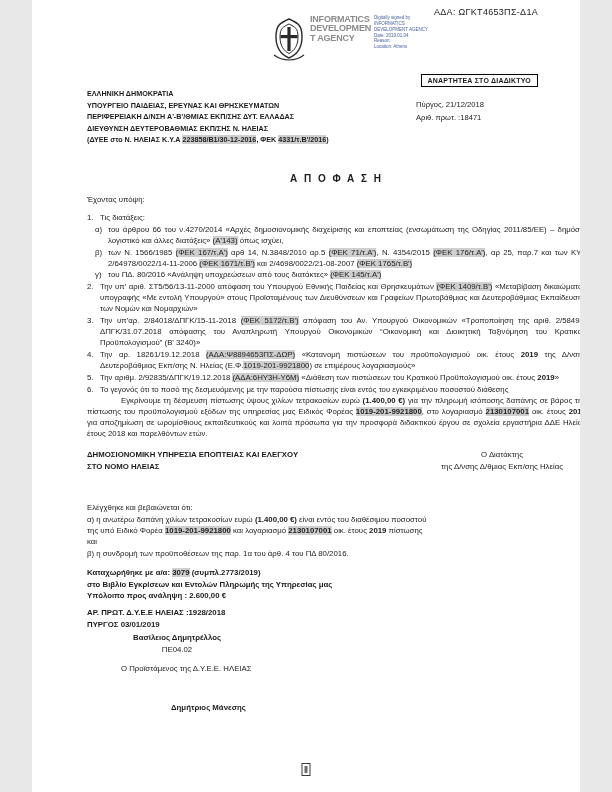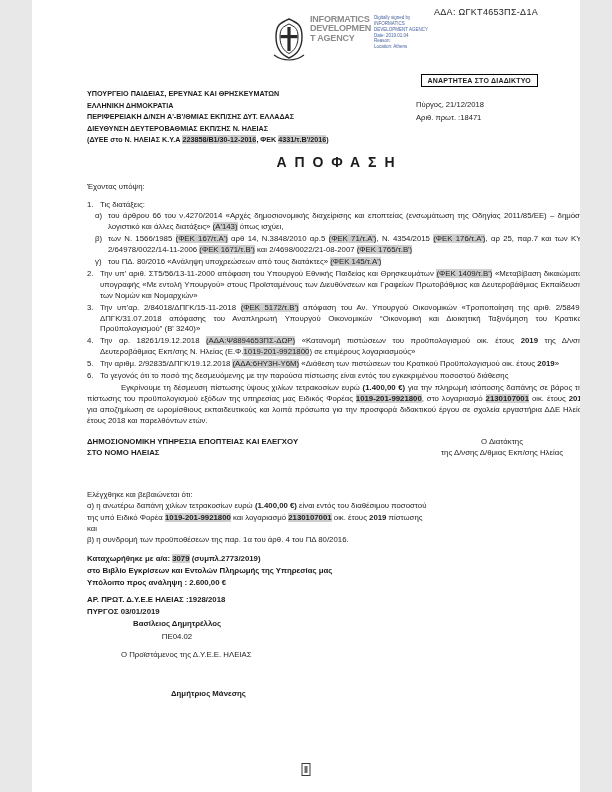--- a/index.html
+++ b/index.html
@@ -17,21 +17,21 @@
   .agency .rl{white-space:nowrap;}
   .sigdetails{font-size:4.5px;color:#49639d;line-height:1.3;width:72px;}
 
   .anartitea{position:absolute;top:74px;right:42px;border:1px solid #000;padding:2px 6px;
              font-size:7px;font-weight:bold;letter-spacing:.2px;}
 
   .hleft{position:absolute;top:88px;left:55px;font-size:7.2px;font-weight:bold;line-height:1.6;}
   .hright{position:absolute;top:99px;left:384px;font-size:7.6px;line-height:1.7;}
 
   .content{position:absolute;top:153px;left:55px;width:499px;font-size:7.8px;line-height:1.4;}
-  .title{text-align:center;font-weight:bold;font-size:14px;letter-spacing:2px;margin-bottom:9px;}
+  .title{text-align:center;font-weight:bold;font-size:10px;letter-spacing:2px;margin-bottom:9px;margin-top:19px;}
   .having{margin-bottom:7px;}
   .paras .rl{position:relative;padding-left:13px;text-align:justify;margin-bottom:1px;}
   .paras .rl .num{position:absolute;left:0;}
   .paras .rl.sub{margin-left:8px;}
   .decide{text-align:center;letter-spacing:1.5px;margin:7px 0 6px 0;font-size:8px;}
   .dpar{text-align:justify;text-indent:34px;margin-bottom:9px;}
 
   .cols{display:flex;justify-content:space-between;margin-top:4px;}
   .lcolh{width:330px;text-align:left;font-weight:bold;line-height:1.5;}
   .rcolh{width:168px;text-align:center;line-height:1.5;}
@@ -75,22 +75,22 @@
         <div class="rl"><span class="ptext">DEVELOPMENT AGENCY</span></div>
         <div class="rl"><span class="ptext">Date: 2019.01.04</span></div>
         <div class="rl"><span class="ptext">Reason:</span></div>
         <div class="rl"><span class="ptext">Location: Athens</span></div>
       </div>
   </div>
 
   <div class="anartitea">ΑΝΑΡΤΗΤΕΑ ΣΤΟ ΔΙΑΔΙΚΤΥΟ</div>
 
   <div class="hleft">
+      <div class="rl"><span class="ptext">ΕΛΛΗΝΙΚΗ ΔΗΜΟΚΡΑΤΙΑ</span></div>
       <div class="rl"><span class="ptext">ΥΠΟΥΡΓΕΙΟ ΠΑΙΔΕΙΑΣ, ΕΡΕΥΝΑΣ ΚΑΙ ΘΡΗΣΚΕΥΜΑΤΩΝ</span></div>
-      <div class="rl"><span class="ptext">ΕΛΛΗΝΙΚΗ ΔΗΜΟΚΡΑΤΙΑ</span></div>
       <div class="rl"><span class="ptext">ΠΕΡΙΦΕΡΕΙΑΚΗ Δ/ΝΣΗ Α'-Β'/ΘΜΙΑΣ ΕΚΠ/ΣΗΣ ΔΥΤ. ΕΛΛΑΔΑΣ</span></div>
       <div class="rl"><span class="ptext">ΔΙΕΥΘΥΝΣΗ ΔΕΥΤΕΡΟΒΑΘΜΙΑΣ ΕΚΠ/ΣΗΣ Ν. ΗΛΕΙΑΣ</span></div>
       <div class="rl"><span class="ptext"><span>(ΔΥΕΕ στο Ν. ΗΛΕΙΑΣ Κ.Υ.Α </span><span class="hl">223858/Β1/30-12-2016</span><span>, ΦΕΚ </span><span class="hl">4331/τ.Β'/2016</span><span>)</span></span></div>
     </div>
 
   <div class="hright">
     <div>Πύργος,  21/12/2018</div>
     <div>Αριθ. πρωτ. :18471</div>
   </div>
 

